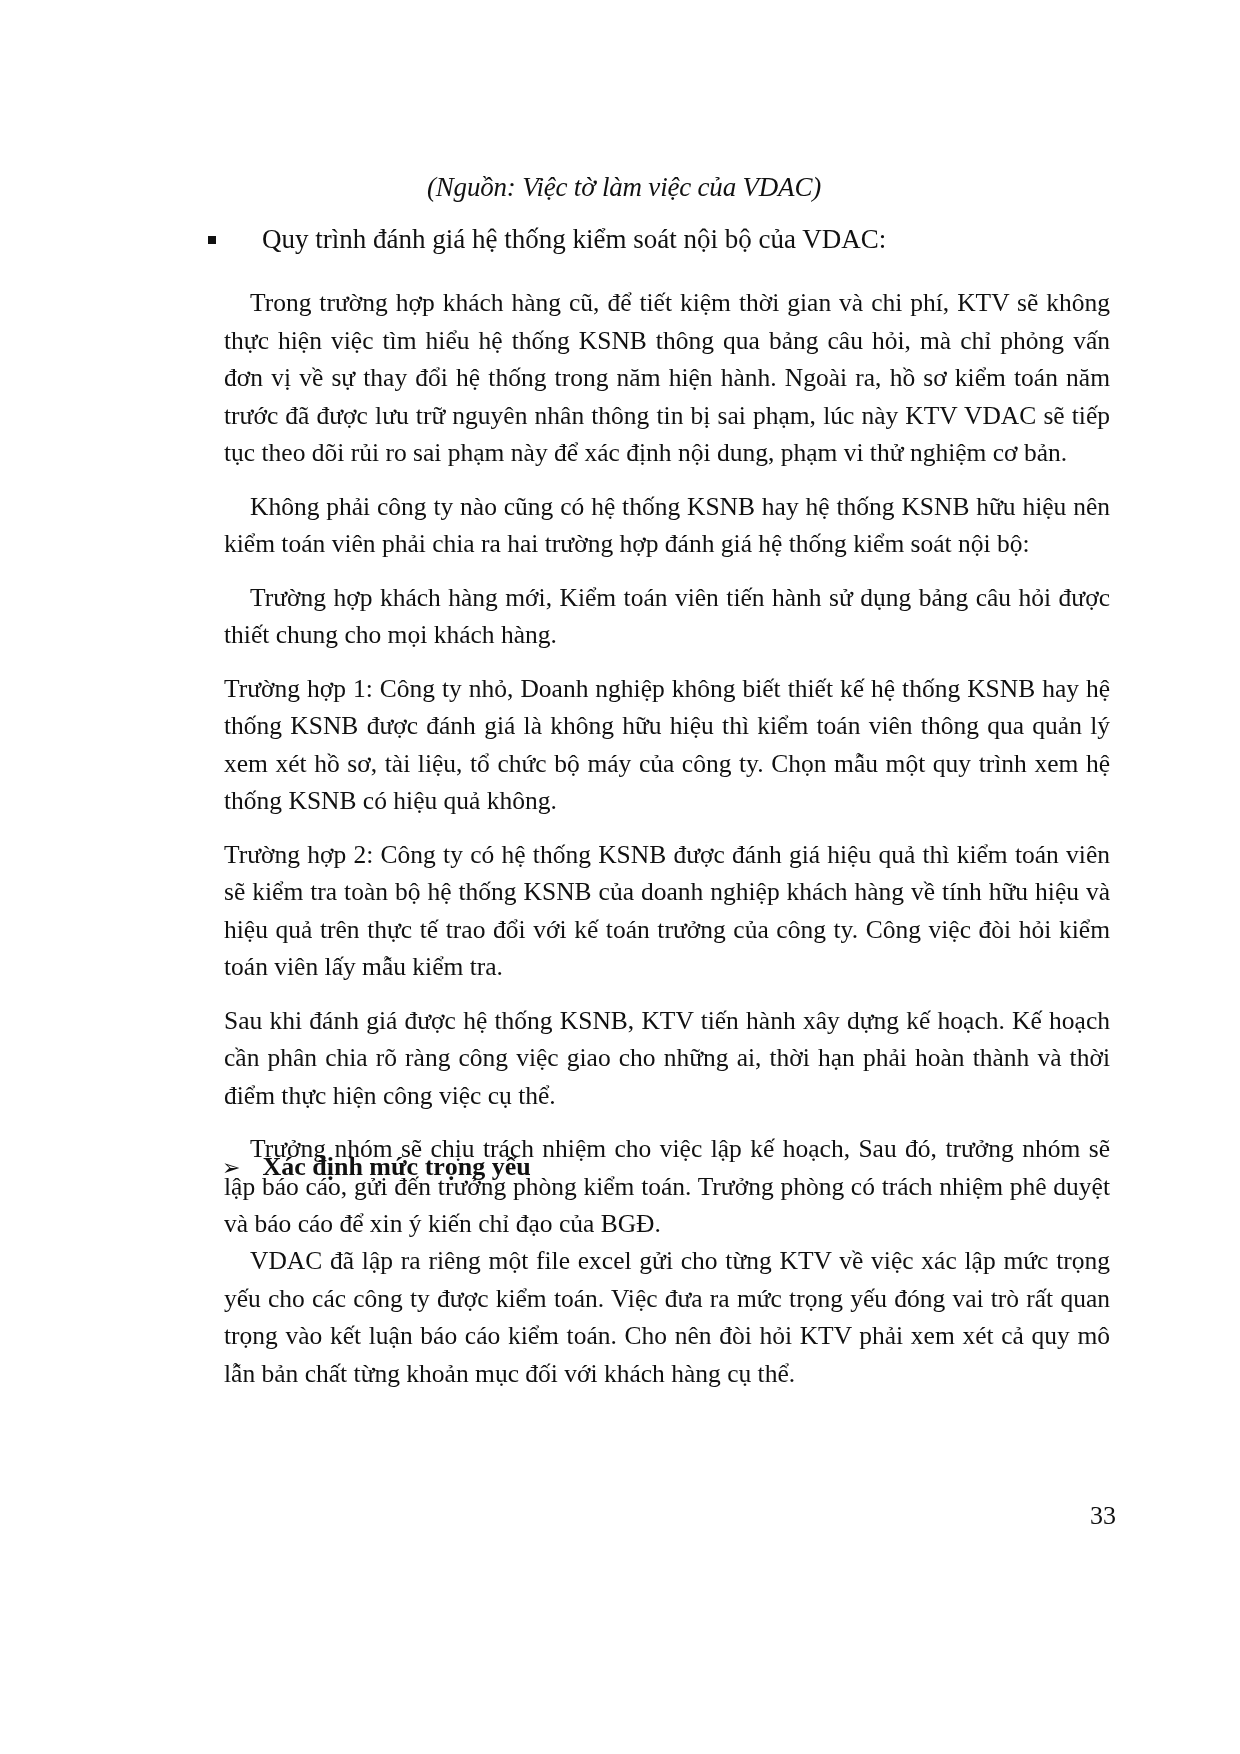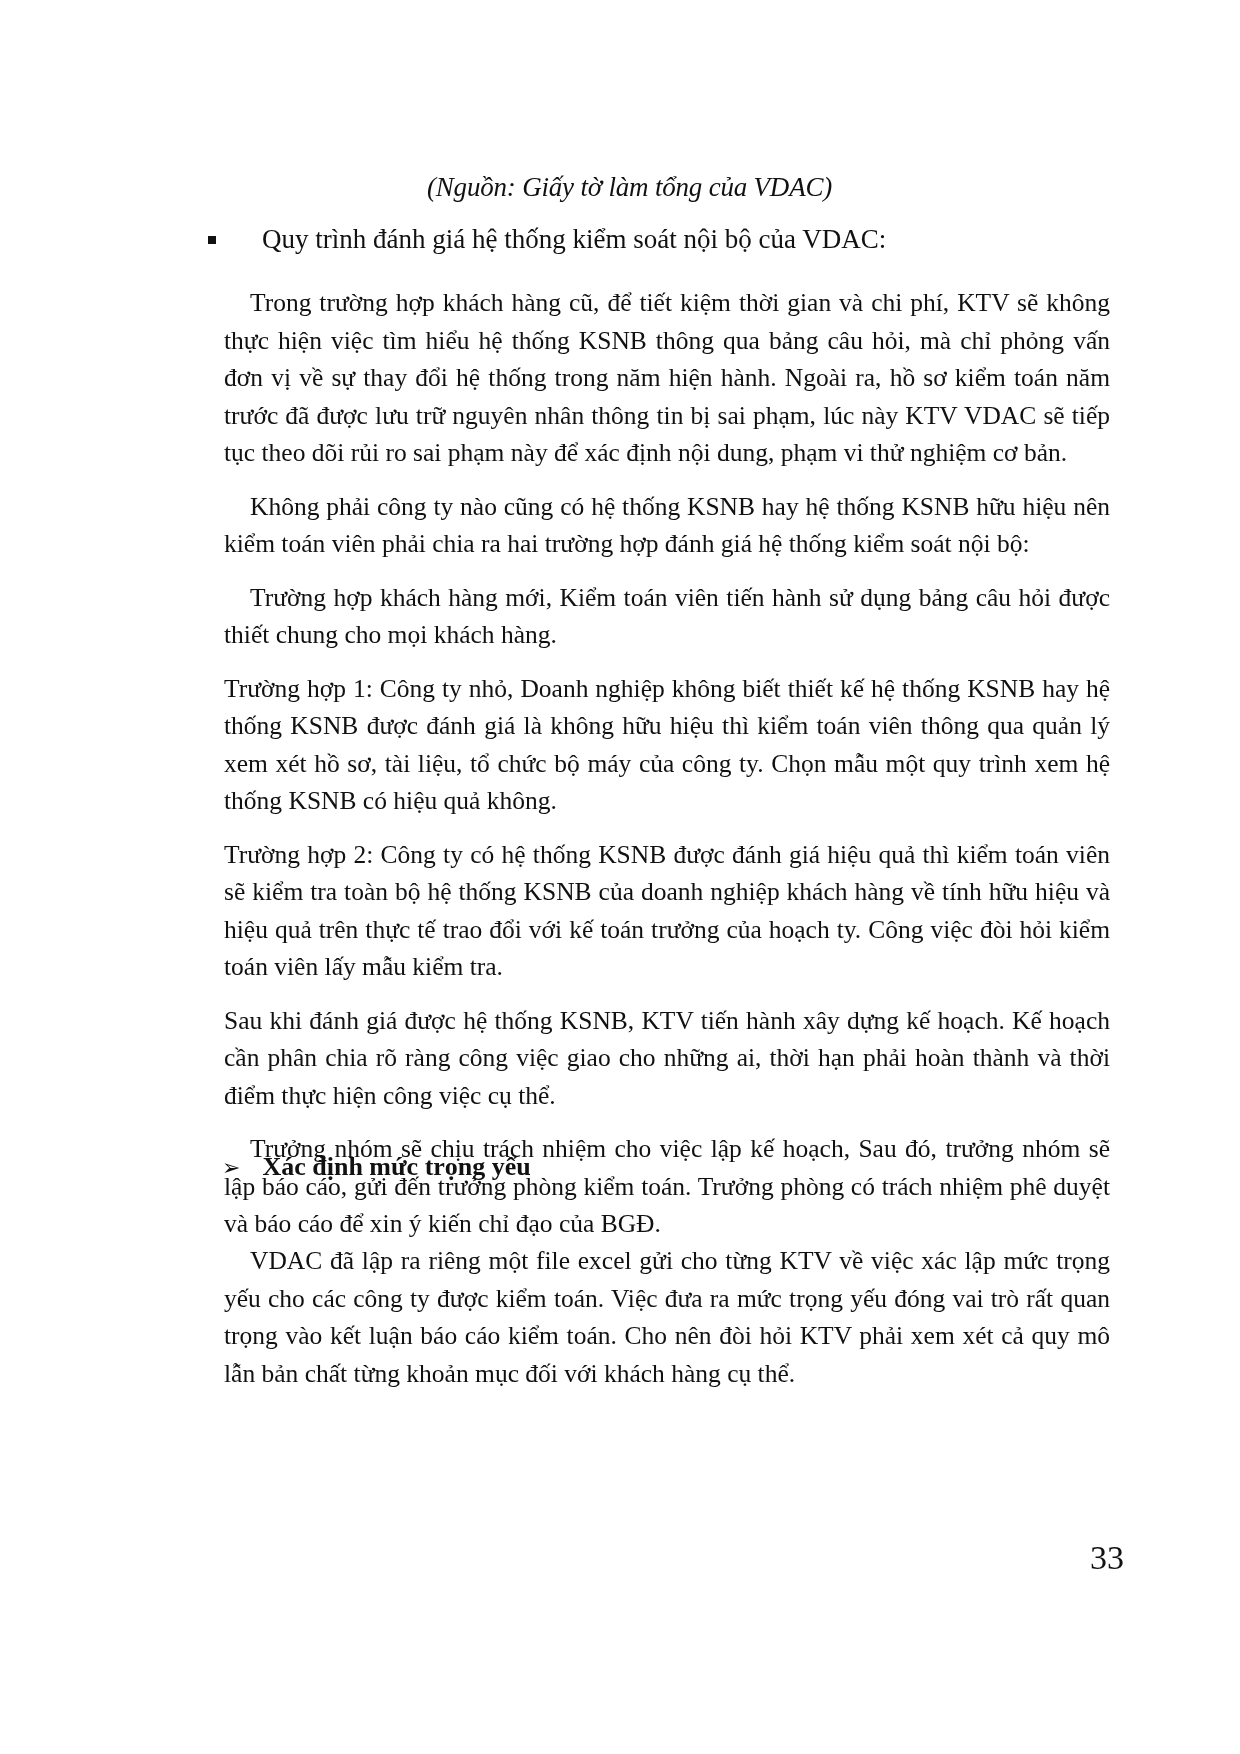--- a/index.html
+++ b/index.html
@@ -8,39 +8,39 @@
     .page { position: absolute; left: 0; top: 0; width: 1240px; height: 1754px; }
     .source { position: absolute; top: 172px; left: 427px; font-size: 27px; font-style: italic; letter-spacing: -0.2px; }
     .bullet-heading { position: absolute; top: 224px; left: 208px; font-size: 27px; }
     .bullet-heading .sq { display: inline-block; width: 8px; height: 8px; background: #111; vertical-align: middle; margin-right: 46px; position: relative; top: -2px; }
     .body { position: absolute; left: 208px; width: 918px; font-size: 25.5px; line-height: 37.5px; text-align: justify; }
     .body p { margin: 16px; }
     .indent { text-indent: 26px; }
     .u { }
     .arrow-heading { position: absolute; left: 222px; top: 1152px; font-size: 26px; font-weight: bold; }
     .arrow-heading .arrow { display: inline-block; margin-right: 22px; font-weight: normal; font-size: 22px; }
-    .page-number { position: absolute; left: 1090px; top: 1539px; font-size: 34px; }
+    .page-number { position: absolute; left: 1090px; top: 1501px; font-size: 26px; }
   </style>
 </head>
 <body>
 
 <div class="page">
 
-  <div class="source">(Nguồn: Giấy tờ làm tổng của VDAC)</div>
+  <div class="source">(Nguồn: Việc tờ làm việc của VDAC)</div>
 
   <div class="bullet-heading">
     <span class="sq"></span><span>Quy trình đánh giá hệ thống kiểm soát nội bộ của  VDAC:</span>
   </div>
 
   <div class="body" style="top: 268px;">
     <p class="indent">Trong trường hợp khách hàng cũ, để tiết kiệm thời gian và chi phí, KTV sẽ không thực hiện việc tìm hiểu hệ thống KSNB thông qua bảng câu hỏi, mà chỉ phỏng vấn đơn vị về sự thay đổi hệ thống trong năm hiện hành. Ngoài ra, hồ sơ kiểm toán năm trước đã được lưu trữ nguyên nhân thông tin bị sai phạm, lúc này KTV VDAC sẽ tiếp tục theo dõi rủi ro sai phạm này để xác định nội dung, phạm vi thử nghiệm cơ bản.</p>
     <p class="indent">Không phải công ty nào cũng có hệ thống KSNB hay hệ thống KSNB hữu hiệu nên kiểm toán viên phải chia ra hai trường hợp đánh giá hệ thống kiểm soát nội bộ:</p>
     <p class="indent">Trường hợp khách hàng mới, Kiểm toán viên tiến hành sử dụng bảng câu hỏi được thiết chung cho mọi khách hàng.</p>
     <p><span class="u">Trường hợp 1:</span><span> Công ty nhỏ, Doanh nghiệp không biết thiết kế hệ thống KSNB hay hệ thống KSNB được đánh giá là không hữu hiệu thì kiểm toán viên thông qua quản lý xem xét hồ sơ, tài liệu, tổ chức bộ máy của công ty. Chọn mẫu một quy trình xem hệ thống KSNB có hiệu quả không.</span></p>
-    <p><span class="u">Trường hợp 2:</span><span> Công ty có hệ thống KSNB được đánh giá hiệu quả thì kiểm toán viên sẽ kiểm tra toàn bộ hệ thống KSNB của doanh nghiệp khách hàng về tính hữu hiệu và hiệu quả trên thực tế trao đổi với kế toán trưởng của hoạch ty. Công việc đòi hỏi kiểm toán viên lấy mẫu kiểm tra.</span></p>
+    <p><span class="u">Trường hợp 2:</span><span> Công ty có hệ thống KSNB được đánh giá hiệu quả thì kiểm toán viên sẽ kiểm tra toàn bộ hệ thống KSNB của doanh nghiệp khách hàng về tính hữu hiệu và hiệu quả trên thực tế trao đổi với kế toán trưởng của công ty. Công việc đòi hỏi kiểm toán viên lấy mẫu kiểm tra.</span></p>
     <p>Sau khi đánh giá được hệ thống KSNB, KTV tiến hành xây dựng kế hoạch. Kế hoạch cần phân chia rõ ràng công việc giao cho những ai, thời hạn phải hoàn thành và thời điểm thực hiện công việc cụ thể.</p>
     <p class="indent">Trưởng nhóm sẽ chịu trách nhiệm cho việc lập kế hoạch, Sau đó, trưởng nhóm sẽ lập báo cáo, gửi đến trưởng phòng kiểm toán. Trưởng phòng có trách nhiệm phê duyệt và báo cáo để xin ý kiến chỉ đạo của BGĐ.</p>
   </div>
 
   <div class="arrow-heading">
     <span class="arrow">➢</span><span>Xác định mức trọng yếu</span>
   </div>
 
   <div class="body" style="top: 1226px;">
     <p class="indent">VDAC đã lập ra riêng một file excel gửi cho từng KTV về việc xác lập mức trọng yếu cho các công ty được kiểm toán. Việc đưa ra mức trọng yếu đóng vai trò rất quan trọng vào kết luận báo cáo kiểm toán. Cho nên đòi hỏi KTV phải xem xét cả quy mô lẫn bản chất từng khoản mục đối với khách hàng cụ thể.</p>

